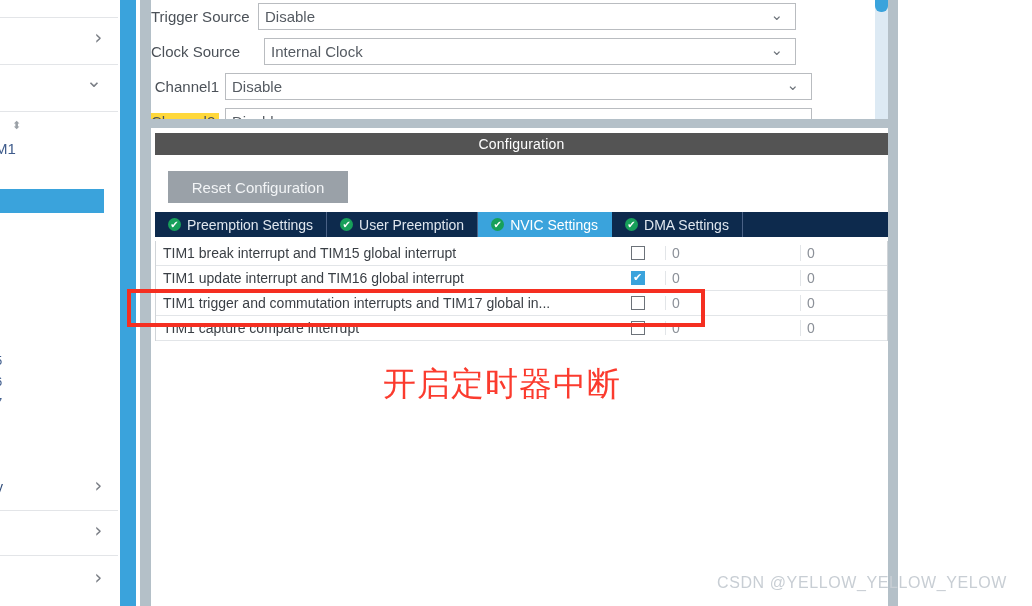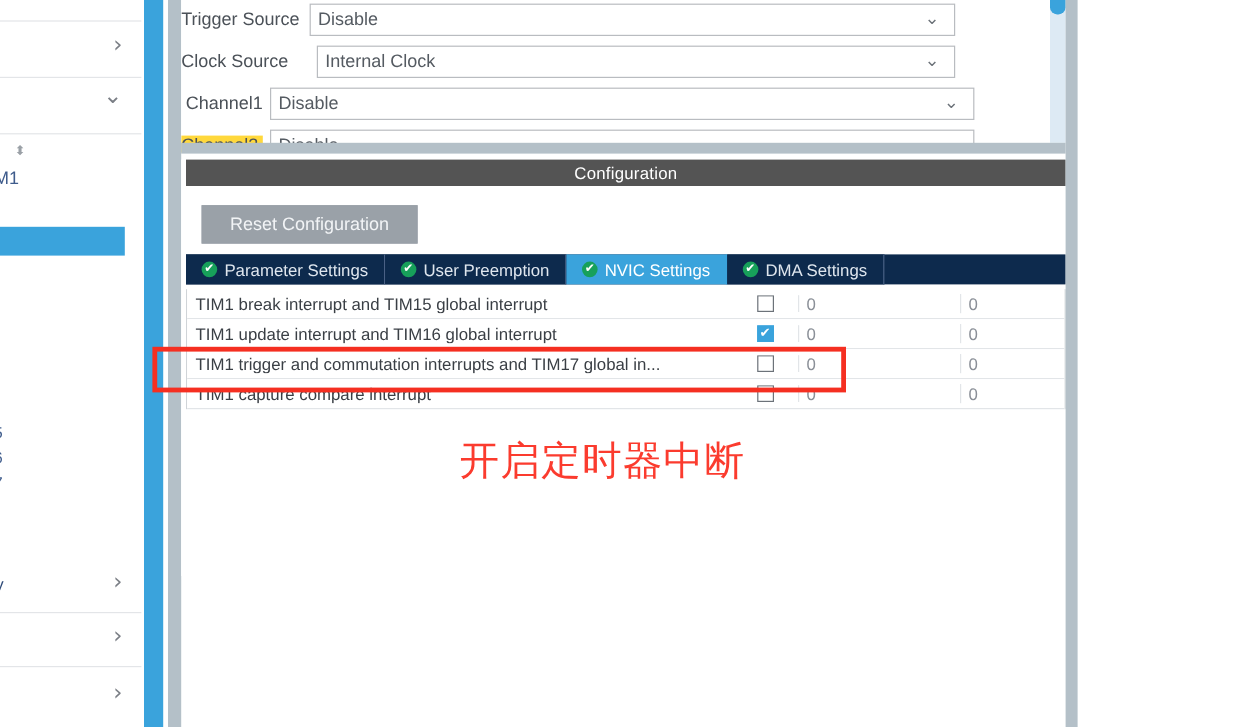--- a/index.html
+++ b/index.html
@@ -424,21 +424,21 @@
 
   <div class="cfg-panel">
 
     <div class="cfg-title">Configuration</div>
 
     <div class="reset-btn">Reset Configuration</div>
 
     <div class="tabstrip">
       <div class="tab">
         <span class="tick">✔</span>
-        <span>Parameter Settings</span>
+        <span>Preemption Settings</span>
       </div>
       <div class="tab">
         <span class="tick">✔</span>
         <span>User Preemption</span>
       </div>
       <div class="tab active">
         <span class="tick">✔</span>
         <span>NVIC Settings</span>
       </div>
       <div class="tab">
@@ -486,14 +486,15 @@
         <div class="td-sub">0</div>
       </div>
 
     </div>
   </div>
 
   <div class="vbar-gray-right"></div>
 
   <div class="red-box"></div>
   <div class="cn-note">开启定时器中断</div>
+  <div class="watermark">CSDN @YELLOW_YELLOW_YELOW</div>
 
 </div>
 
 </body></html>

